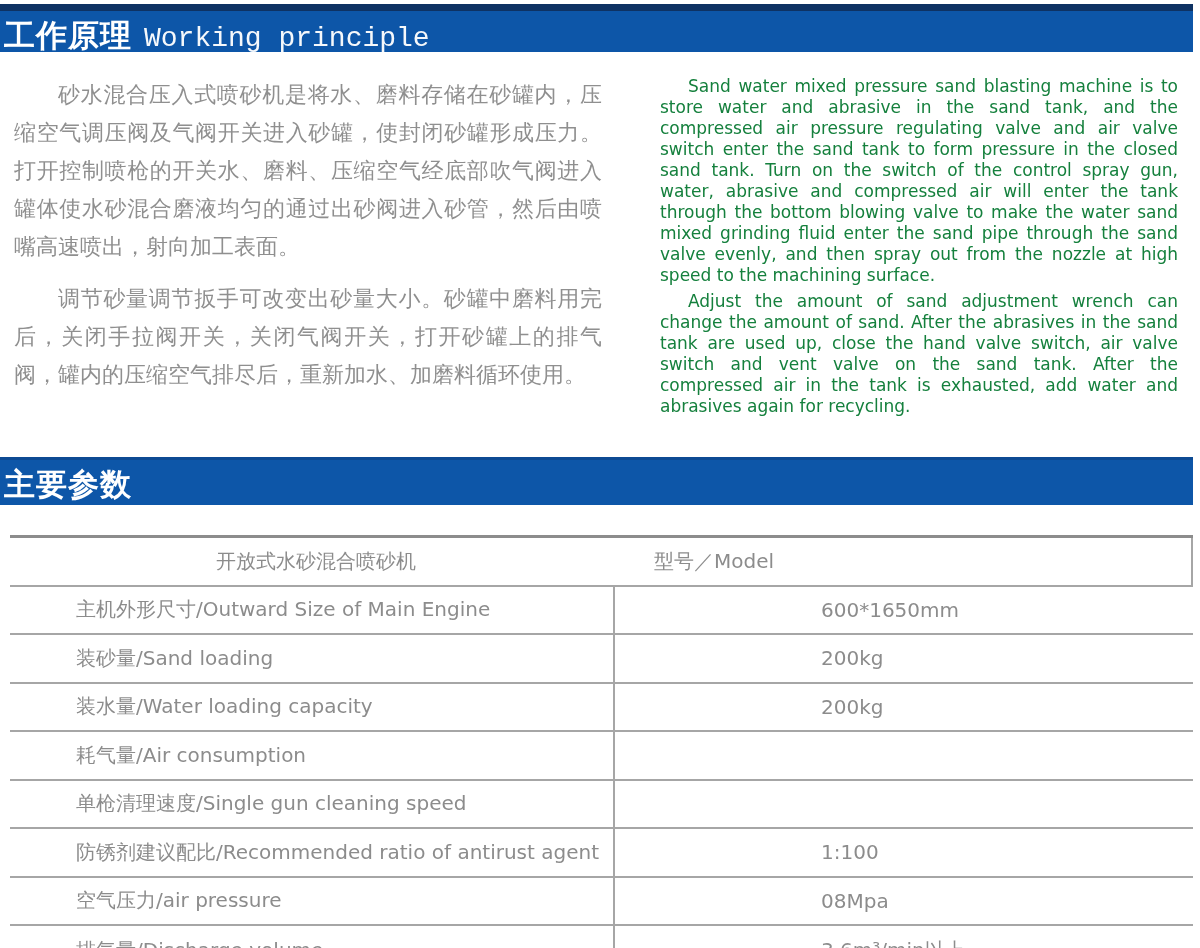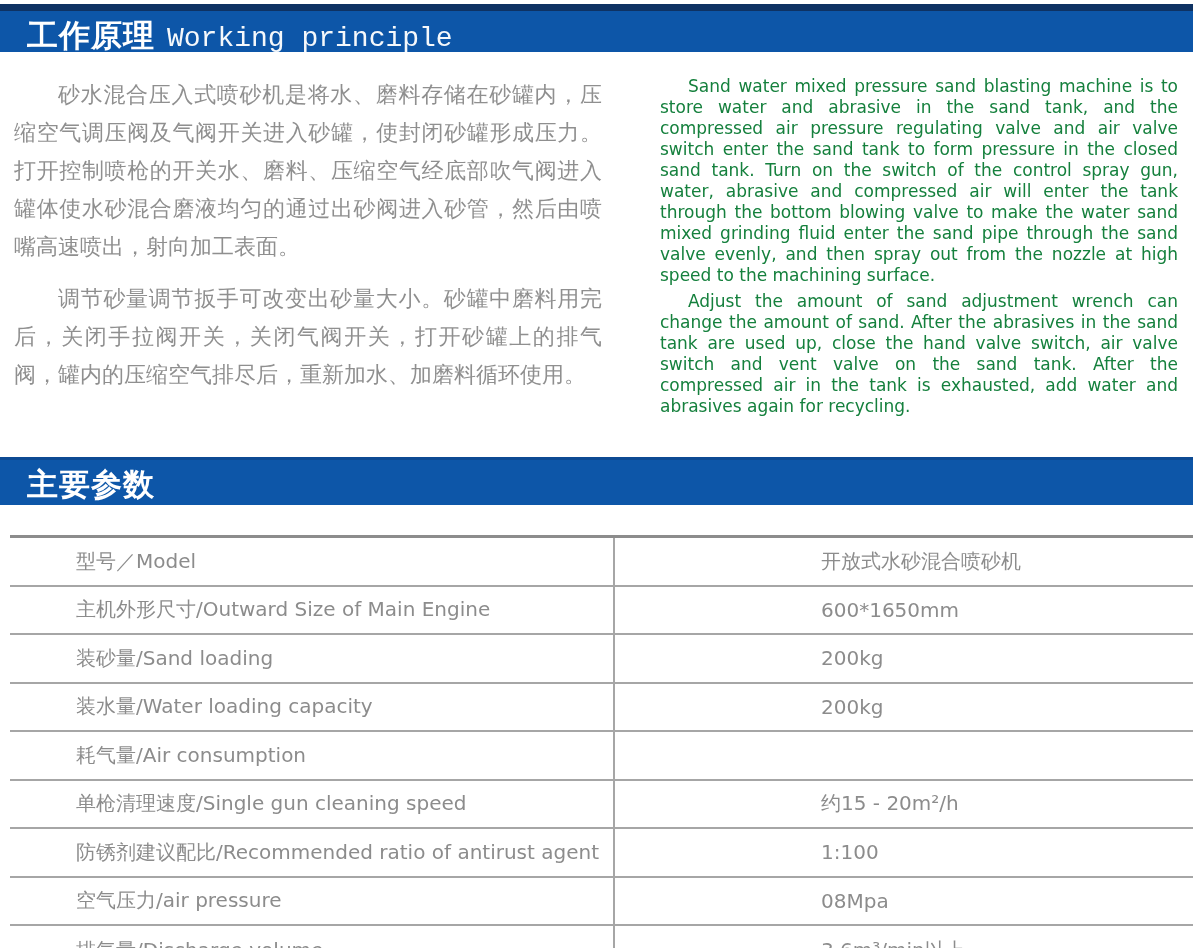--- a/index.html
+++ b/index.html
@@ -13,21 +13,21 @@
   }
   .page { width: 1200px; height: 948px; position: relative; }
 
   
   .section-bar {
     height: 48px;
     background: #0d56a8;
     color: #ffffff;
     display: flex;
     align-items: baseline;
-    padding-left: 27px;
+    padding-left: 4px;
     margin-right: 7px;
   }
   .section-bar.first {
     margin-top: 4px;
     border-top: 7px solid #0e3263;
   }
   .section-bar.second {
     margin-top: 40px;
     border-top: 3px solid #0d4a93;
   }
@@ -120,41 +120,40 @@
       <p>Adjust the amount of sand adjustment wrench can change the amount of sand. After the abrasives in the sand tank are used up, close the hand valve switch, air valve switch and vent valve on the sand tank. After the compressed air in the tank is exhausted, add water and abrasives again for recycling.</p>
     </div>
   </div>
 
   <div class="section-bar second">
     <span class="bar-title-zh">主要参数</span>
   </div>
 
   <div class="param-table">
     <div class="param-row">
+      <div class="cell value">开放式水砂混合喷砂机</div>
       <div class="cell label">型号／Model</div>
-      <div class="cell value">开放式水砂混合喷砂机</div>
     </div>
     <div class="param-row">
       <div class="cell label">主机外形尺寸/Outward Size of Main Engine</div>
       <div class="cell value">600*1650mm</div>
     </div>
     <div class="param-row">
       <div class="cell label">装砂量/Sand loading</div>
       <div class="cell value">200kg</div>
     </div>
     <div class="param-row">
       <div class="cell label">装水量/Water loading capacity</div>
       <div class="cell value">200kg</div>
     </div>
     <div class="param-row">
       <div class="cell label">耗气量/Air consumption</div>
     </div>
     <div class="param-row">
       <div class="cell label">单枪清理速度/Single gun cleaning speed</div>
-      <div class="cell value">约15 - 20m²/h</div>
     </div>
     <div class="param-row">
       <div class="cell label">防锈剂建议配比/Recommended ratio of antirust agent</div>
       <div class="cell value">1:100</div>
     </div>
     <div class="param-row">
       <div class="cell label">空气压力/air pressure</div>
       <div class="cell value">08Mpa</div>
     </div>
     <div class="param-row">

